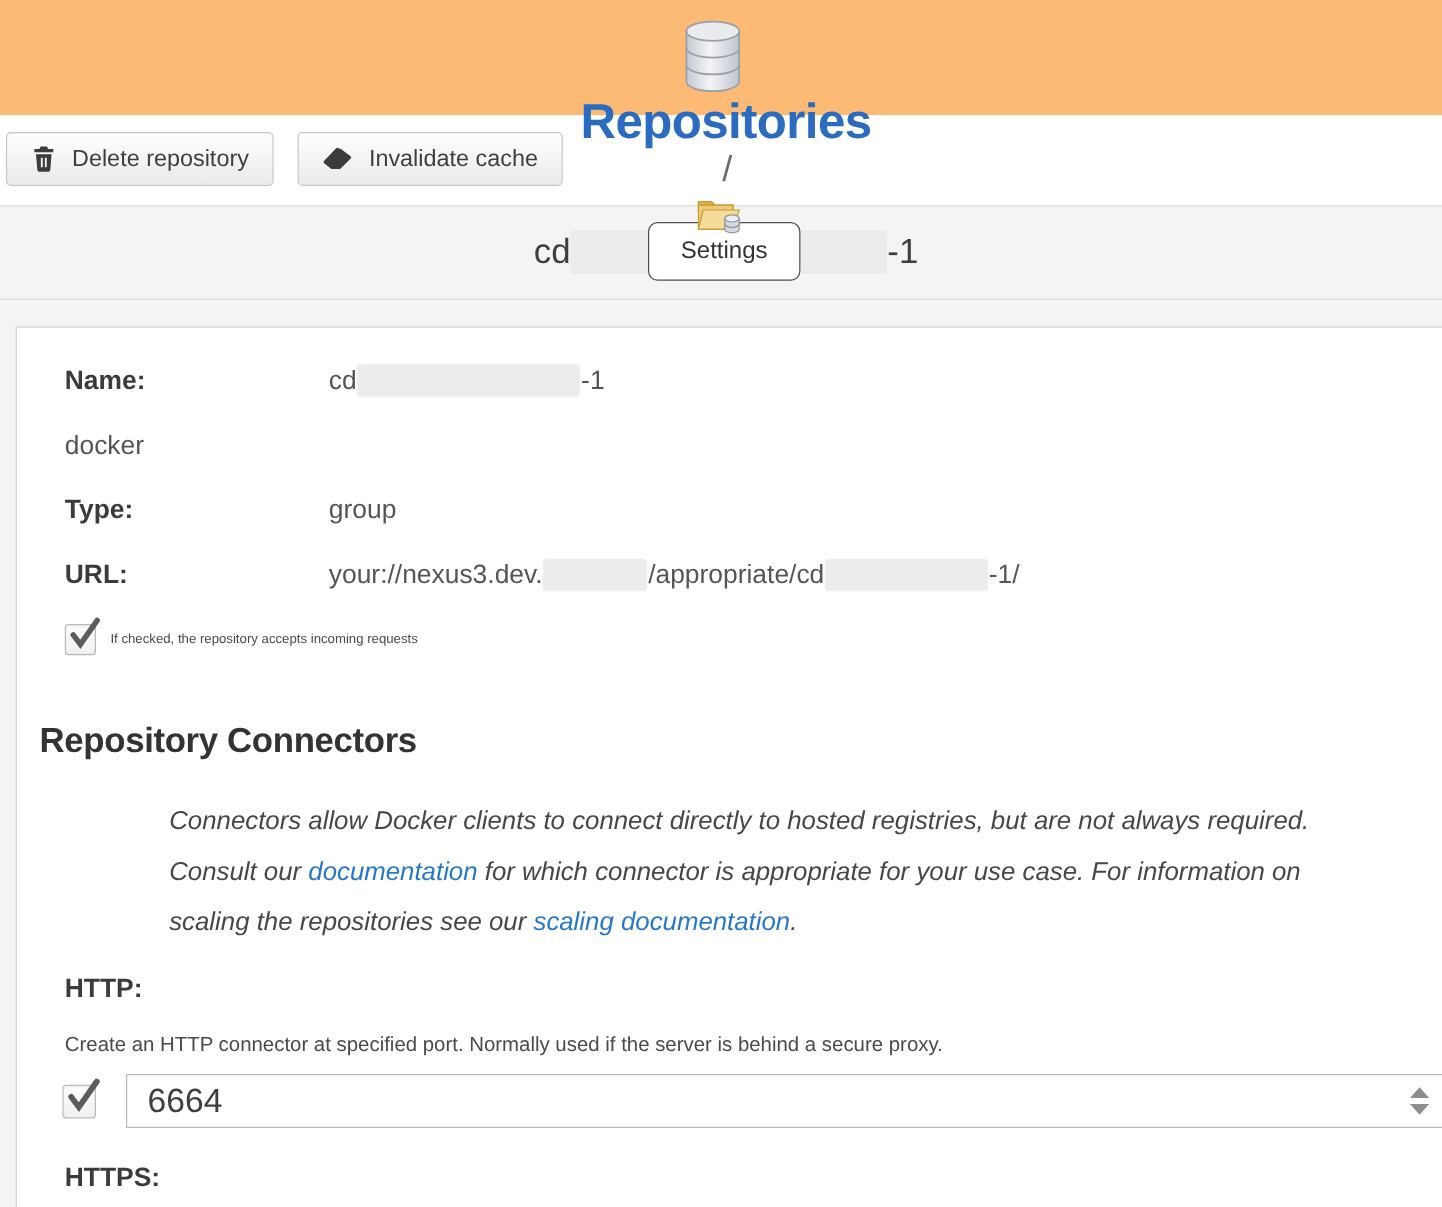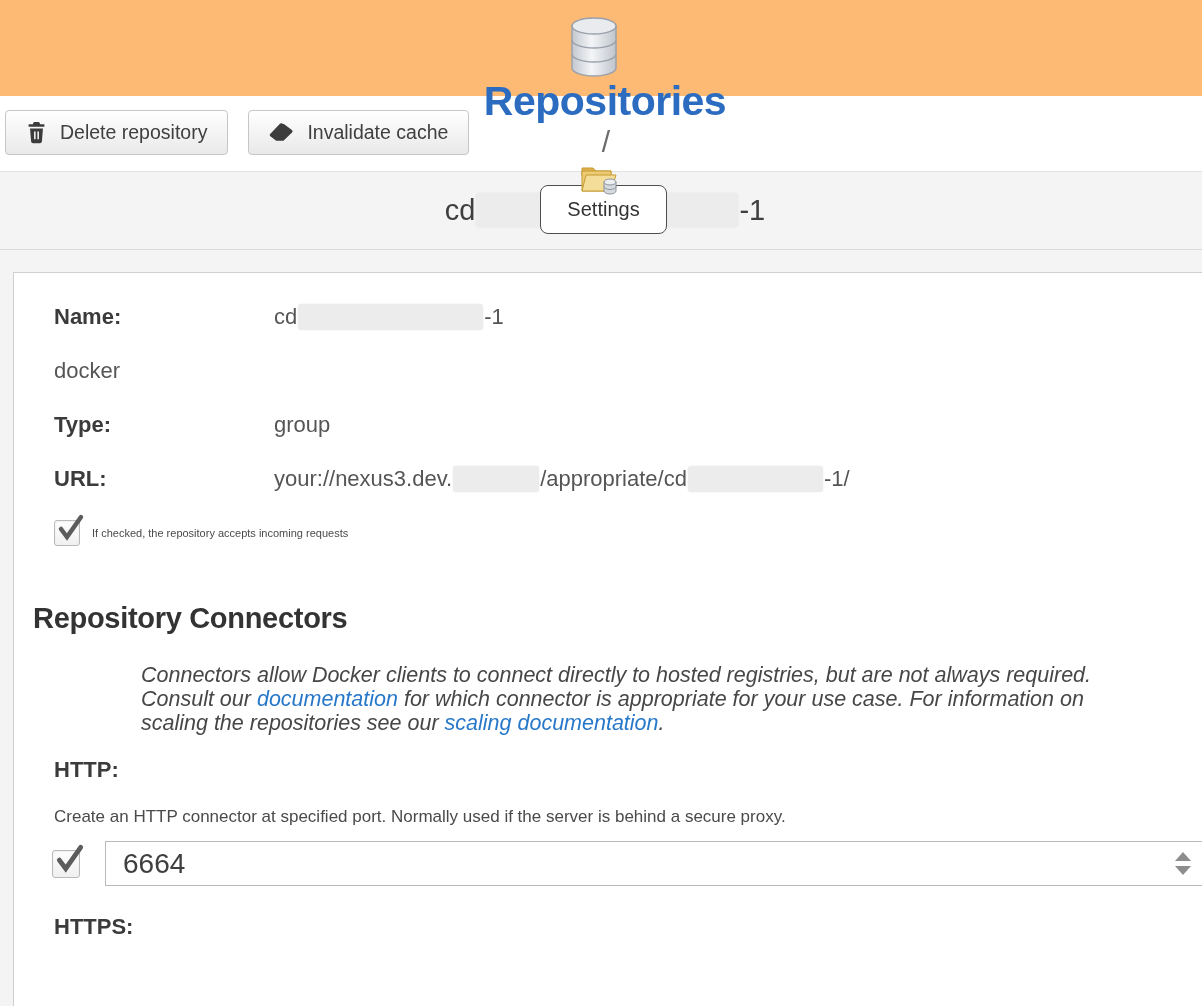--- a/index.html
+++ b/index.html
@@ -44,21 +44,21 @@
 
   .cbx { position: relative; width: 26px; height: 26px; border: 1px solid #b9b9b9; border-radius: 3px;
     background: linear-gradient(#fdfdfd,#f0f0f0); box-shadow: inset 0 1px 2px rgba(0,0,0,0.06);
     flex: 0 0 auto; }
   .cbx svg { position: absolute; left: 2px; top: -8px; overflow: visible; }
   .online-help { font-size: 11px; color: #4a4a4a; margin-left: 12px; }
 
   .section-heading { font-size: 29px; font-weight: bold; color: #333; margin: 56px 0 0 19px;
     letter-spacing: -0.3px; }
 
-  .connector-desc { font-style: italic; font-size: 21.5px; color: #474747; line-height: 24px;
+  .connector-desc { font-style: italic; font-size: 21.5px; color: #474747; line-height: 42px;
     margin: 28px 0 0 127px; width: 960px; }
   .connector-desc a { color: #2878ca; text-decoration: none; cursor: pointer; }
 
   .sub-label { font-size: 22px; font-weight: bold; color: #3b3b3b; margin: 22px 0 0 40px; }
   .help-text { font-size: 17px; color: #4a4a4a; margin: 24px 0 0 40px; }
 
   .port-row { display: flex; align-items: center; margin: 14px 0 0 38px; }
   .port-field { position: relative; margin-left: 25px; width: 1110px; height: 45px;
     border: 1px solid #b9b9b9; background: #fff; display: flex; align-items: center; }
   .port-value { font-size: 28px; color: #3f3f3f; padding-left: 17px; }

